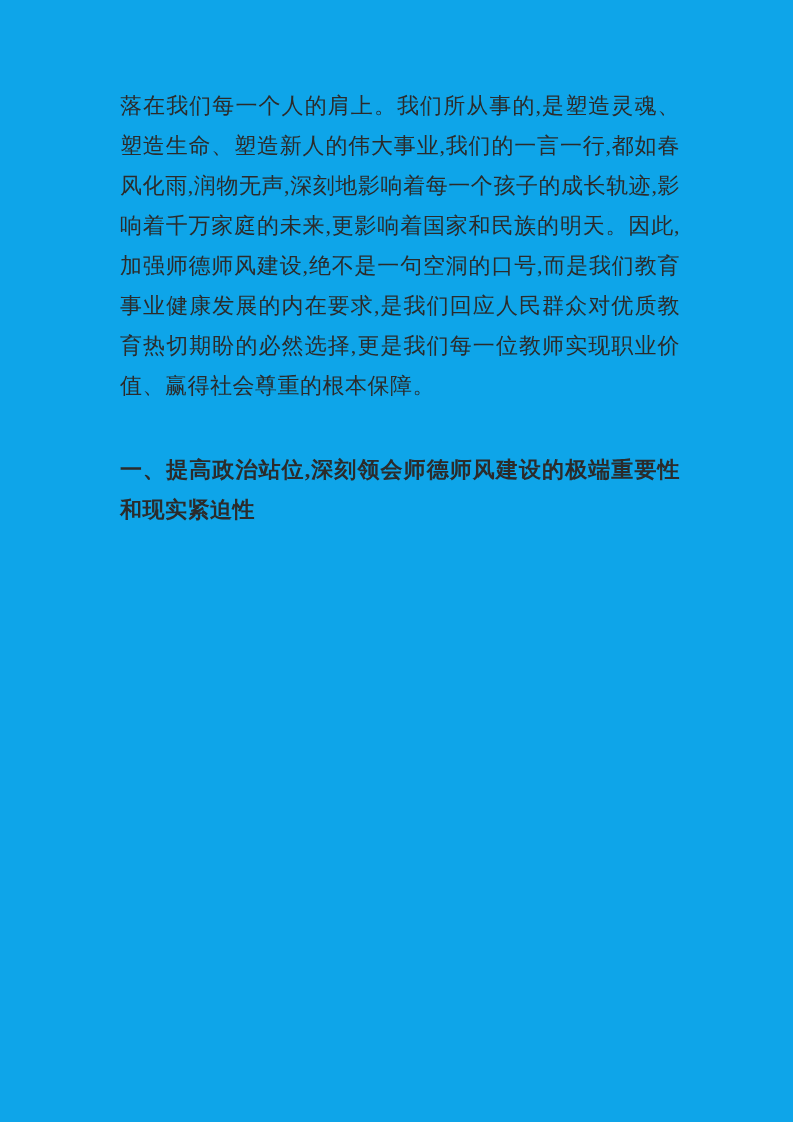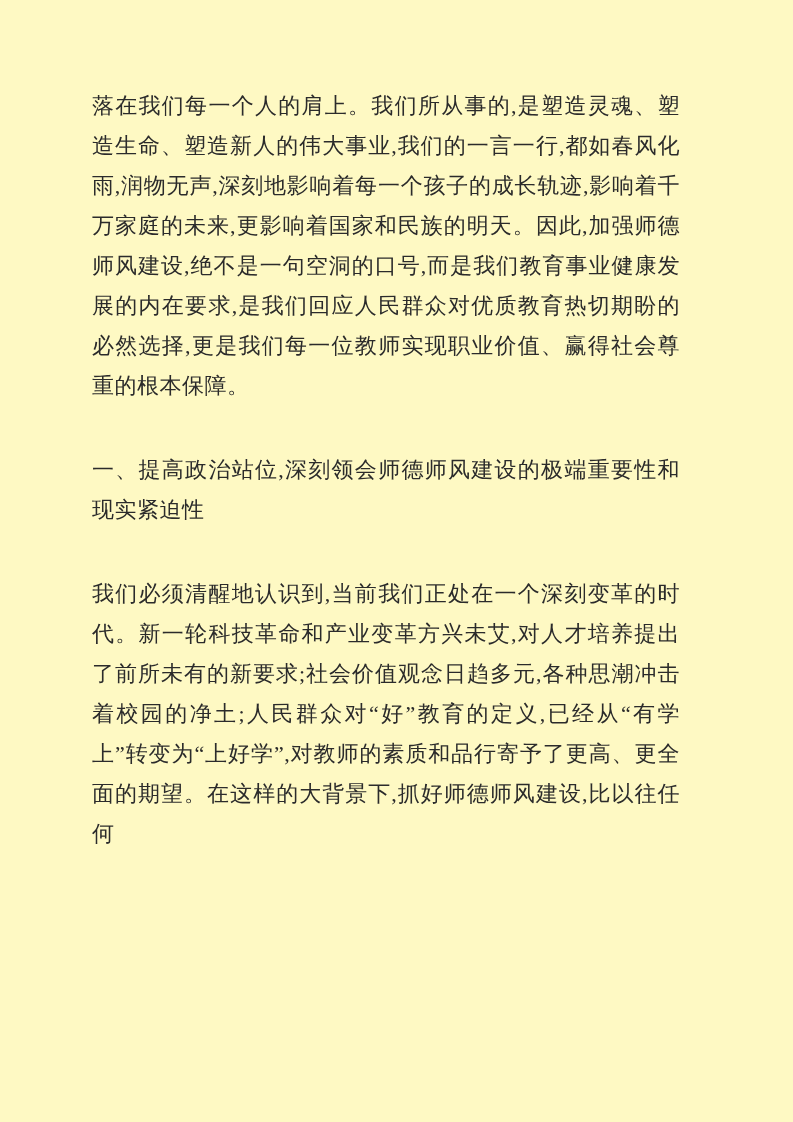--- a/index.html
+++ b/index.html
@@ -10,41 +10,40 @@
   body {
     width: 793px;
     height: 1122px;
     overflow: hidden;
     font-family: "Liberation Serif", "DejaVu Serif", serif;
   }
   .page {
     box-sizing: border-box;
     width: 793px;
     height: 1122px;
-    background: #fef9c3;
-    padding: 86px 113px 20px 92px;
+    background: #0ea5e9;
+    padding: 86px 113px 20px 120px;
   }
   .body-para {
     margin: 0 0 44px 0;
     font-size: 22px;
     line-height: 40px;
     letter-spacing: 0.5px;
     color: #2b2b2b;
     font-weight: normal;
     text-align: justify;
     text-justify: inter-ideograph;
     word-break: break-all;
   }
   .heading {
-    font-weight: normal; 
+    font-weight: bold; 
   }
 </style>
 </head>
 <body>
 
 <div class="page">
   <p class="body-para">落在我们每一个人的肩上。我们所从事的,是塑造灵魂、塑造生命、塑造新人的伟大事业,我们的一言一行,都如春风化雨,润物无声,深刻地影响着每一个孩子的成长轨迹,影响着千万家庭的未来,更影响着国家和民族的明天。因此,加强师德师风建设,绝不是一句空洞的口号,而是我们教育事业健康发展的内在要求,是我们回应人民群众对优质教育热切期盼的必然选择,更是我们每一位教师实现职业价值、赢得社会尊重的根本保障。</p>
 
 
   <p class="body-para heading">一、提高政治站位,深刻领会师德师风建设的极端重要性和现实紧迫性</p>
 
-  <p class="body-para">我们必须清醒地认识到,当前我们正处在一个深刻变革的时代。新一轮科技革命和产业变革方兴未艾,对人才培养提出了前所未有的新要求;社会价值观念日趋多元,各种思潮冲击着校园的净土;人民群众对“好”教育的定义,已经从“有学上”转变为“上好学”,对教师的素质和品行寄予了更高、更全面的期望。在这样的大背景下,抓好师德师风建设,比以往任何</p>
 </div>
 
 </body></html>

